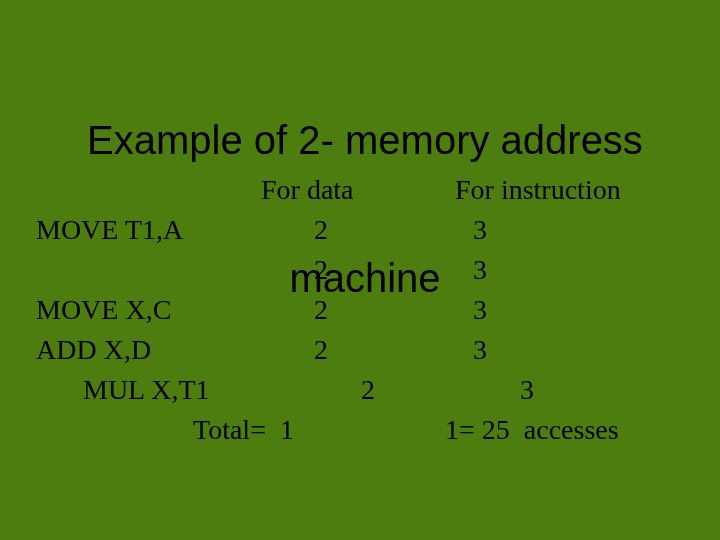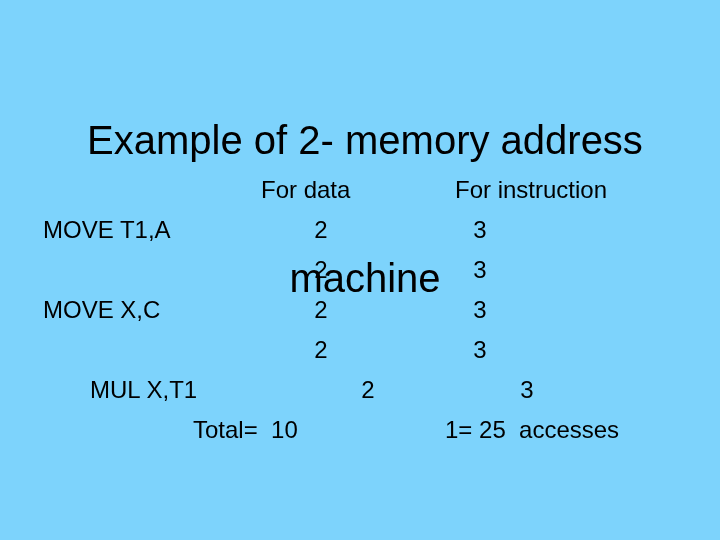--- a/index.html
+++ b/index.html
@@ -4,21 +4,21 @@
 <style>
   html, body {
     margin: 0;
     padding: 0;
     background: #888;
   }
   .slide {
     position: relative;
     width: 720px;
     height: 540px;
-    background: #7dd3fc;
+    background: #4d7c0f;
     overflow: hidden;
     font-family: "Liberation Sans", "DejaVu Sans", sans-serif;
     color: #000000;
   }
   .title {
     position: absolute;
     top: 25px;
     left: 10px;
     right: 0;
     text-align: center;
@@ -27,24 +27,25 @@
     font-weight: 400;
     letter-spacing: 0;
     white-space: pre;
   }
   .row {
     position: absolute;
     left: 0;
     width: 656px;
     height: 40px;
     line-height: 40px;
-    font-size: 24px;
+    font-size: 28px;
+    font-family: Liberation Serif, serif;
   }
   .row span { position: absolute; white-space: pre; }
-  .c-label  { left: 43px; }
+  .c-label  { left: 36px; }
   .c-data   { left: 304px; width: 34px; text-align: center; }
   .c-instr  { left: 463px; width: 34px; text-align: center; }
   .h-data   { left: 261px; }
   .h-instr  { left: 418px; margin-left: 37px; }
   .t-data   { left: 193px; }
   .t-instr  { left: 445px; }
   .r-hdr { top: 170px; }
   .r-1 { top: 210px; }
   .r-2 { top: 250px; }
   .r-3 { top: 290px; }
@@ -78,28 +79,29 @@
     <span class="c-instr">3</span>
   </div>
 
   <div class="row r-3">
     <span class="c-label">MOVE X,C</span>
     <span class="c-data">2</span>
     <span class="c-instr">3</span>
   </div>
 
   <div class="row r-4">
+    <span class="c-label">ADD X,D</span>
     <span class="c-data">2</span>
     <span class="c-instr">3</span>
   </div>
 
   <div class="row r-5">
     <span class="c-label">MUL X,T1</span>
     <span class="c-data">2</span>
     <span class="c-instr">3</span>
   </div>
 
   <div class="row r-total">
-    <span class="t-data">Total=  10</span>
+    <span class="t-data">Total=  1</span>
     <span class="t-instr">1= 25  accesses</span>
   </div>
 
 </div>
 
 </body></html>

